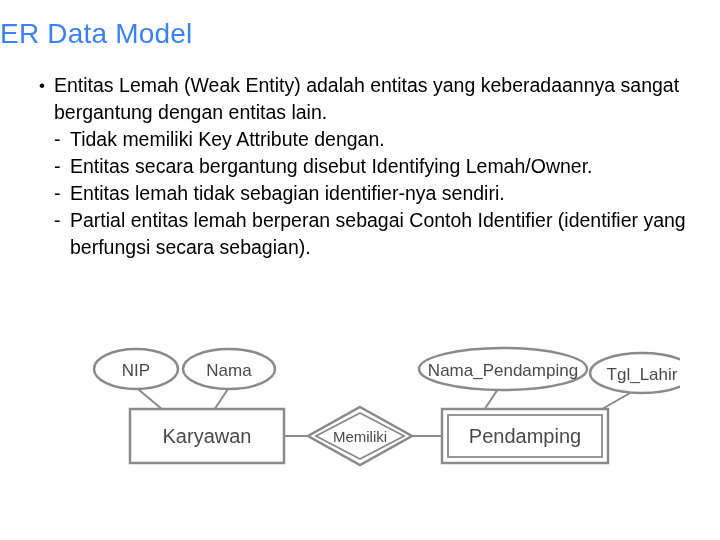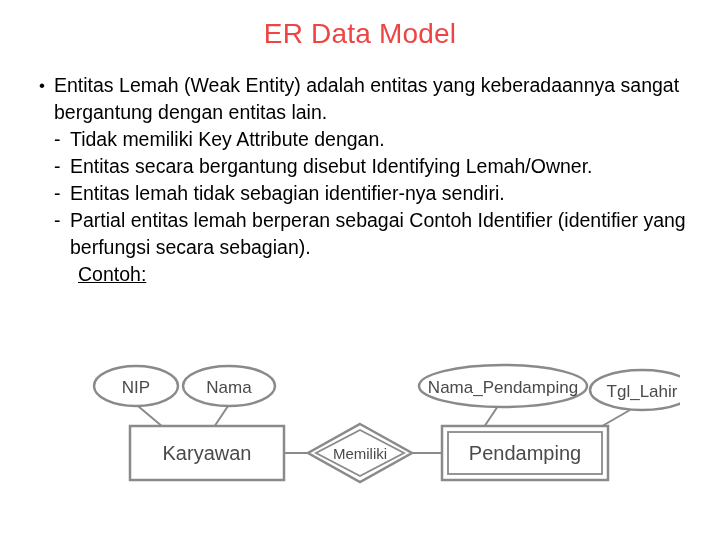--- a/index.html
+++ b/index.html
@@ -18,25 +18,24 @@
   .slide {
     width: 720px;
     height: 540px;
     position: relative;
   }
   .slide-title {
     position: absolute;
     top: 18px;
     left: 0;
     width: 720px;
-    text-align: center;
     font-size: 28px;
     font-weight: normal;
     letter-spacing: 0.2px;
-    color: #ef4444;
+    color: #3b82f6;
   }
   .body-block {
     position: absolute;
     top: 72px;
     left: 30px;
     width: 660px;
   }
   .bullet-line {
     display: flex;
     align-items: flex-start;
@@ -74,21 +73,21 @@
   .contoh {
     font-size: 19.5px;
     line-height: 27px;
     padding-left: 24px;
     text-decoration: underline;
     display: inline-block;
   }
   .diagram {
     position: absolute;
     left: 60px;
-    top: 358px;
+    top: 341px;
     width: 620px;
     height: 140px;
   }
   .diagram svg { display: block; }
 </style>
 </head>
 <body>
 
 <div class="slide">
 
@@ -114,23 +113,20 @@
     <div class="sub-line">
       <span class="dash-mark">-</span>
       <span class="sub-text"><span>Entitas lemah tidak sebagian identifier-nya sendiri.</span></span>
     </div>
 
     <div class="sub-line">
       <span class="dash-mark">-</span>
       <span class="sub-text"><span>Partial entitas lemah berperan sebagai </span><span class="bold">Contoh Identifier</span><span> (identifier yang berfungsi secara sebagian).</span></span>
     </div>
 
-    <div class="cont-line">
-      <span class="contoh">Contoh:</span>
-    </div>
 
   </div>
 
   <div class="diagram">
     <svg width="620" height="140" viewBox="0 0 620 140" xmlns="http://www.w3.org/2000/svg">
       <g fill="none" stroke="#8a8a8a" stroke-width="2">
 
         <line x1="78" y1="48" x2="110" y2="75"></line>
         <line x1="168" y1="48" x2="150" y2="75"></line>
         <line x1="438" y1="48" x2="420" y2="75"></line>

